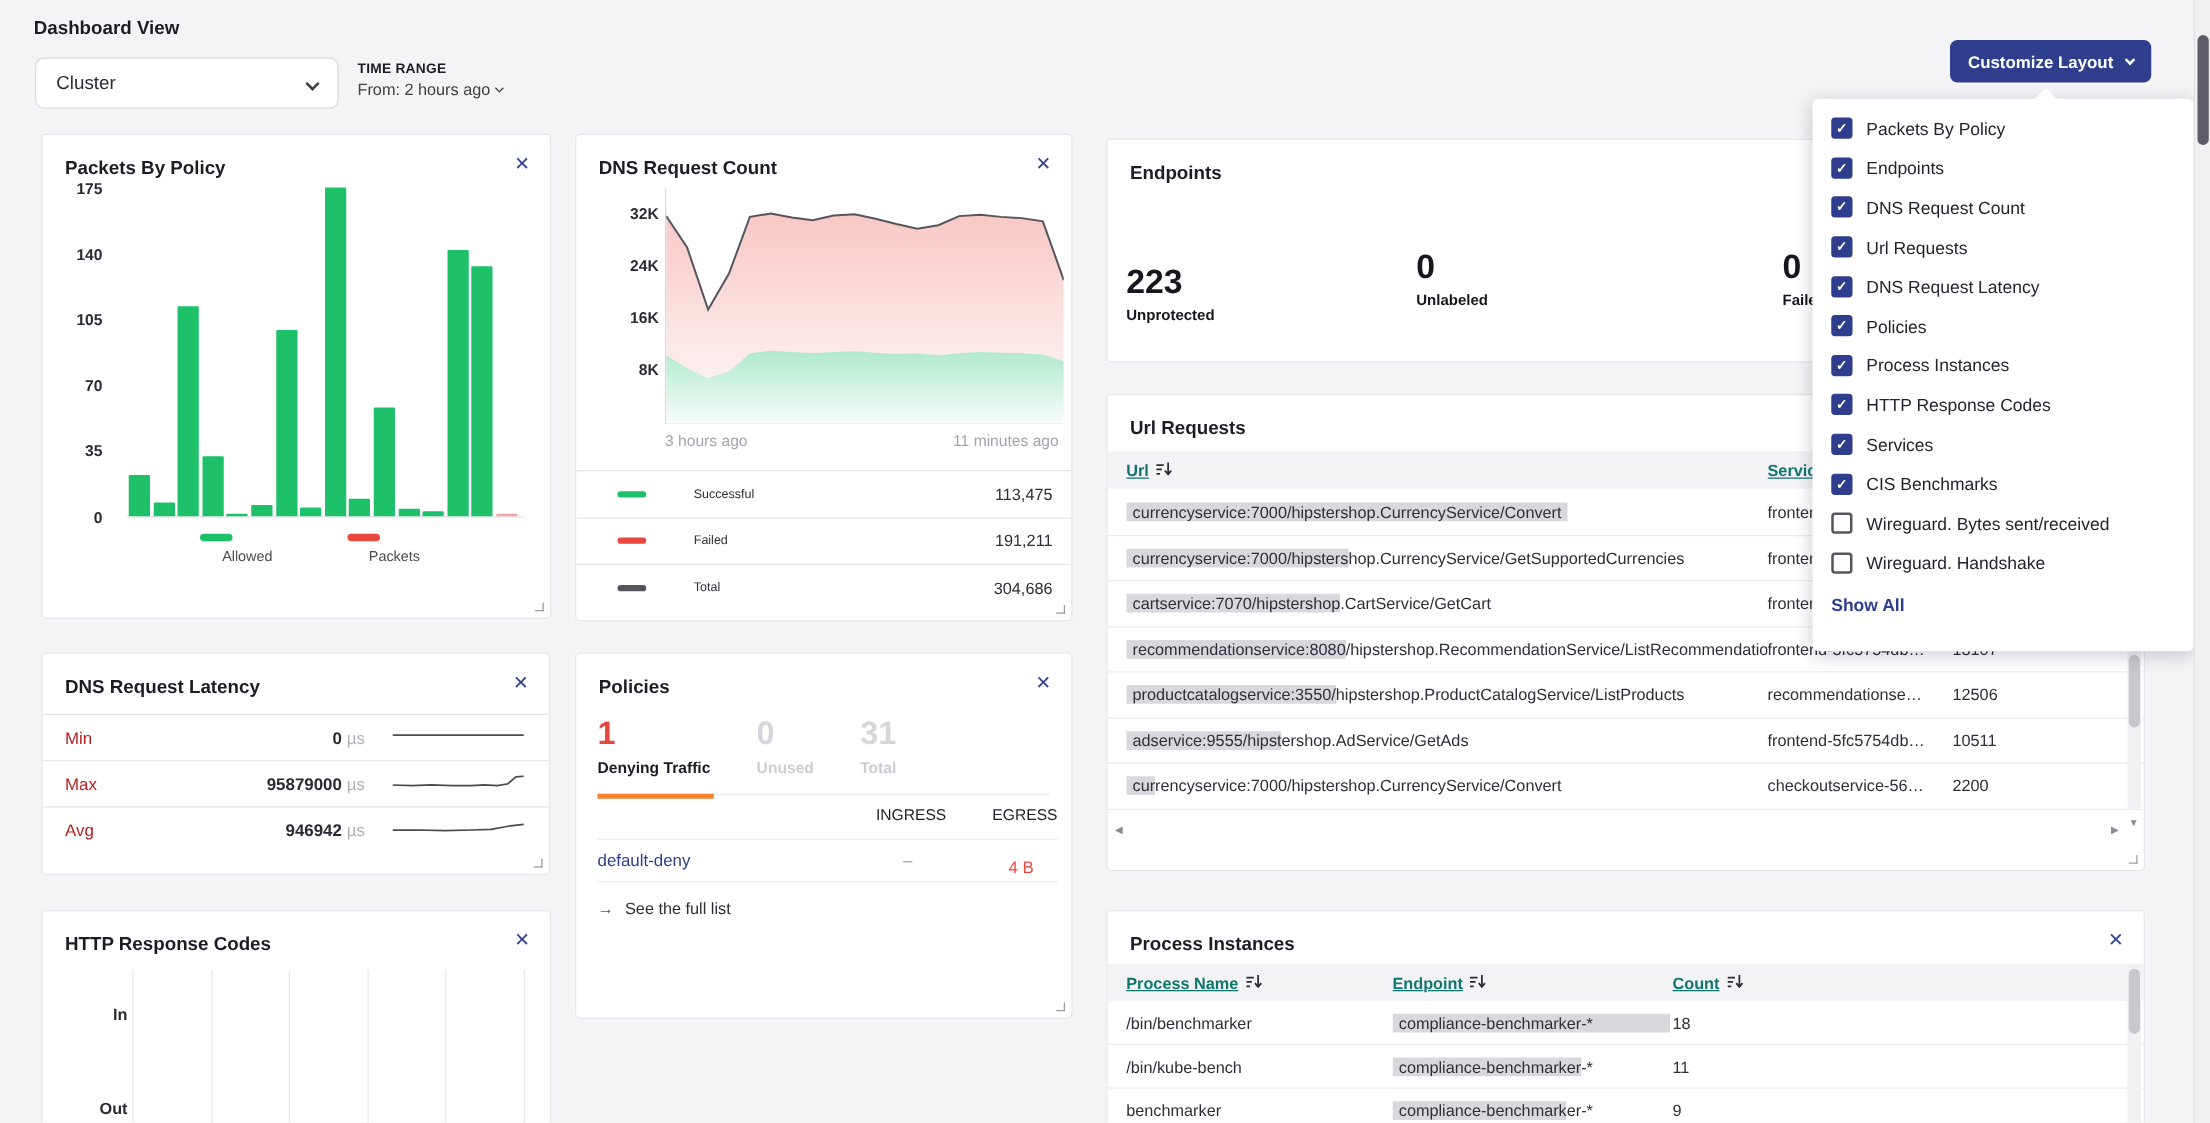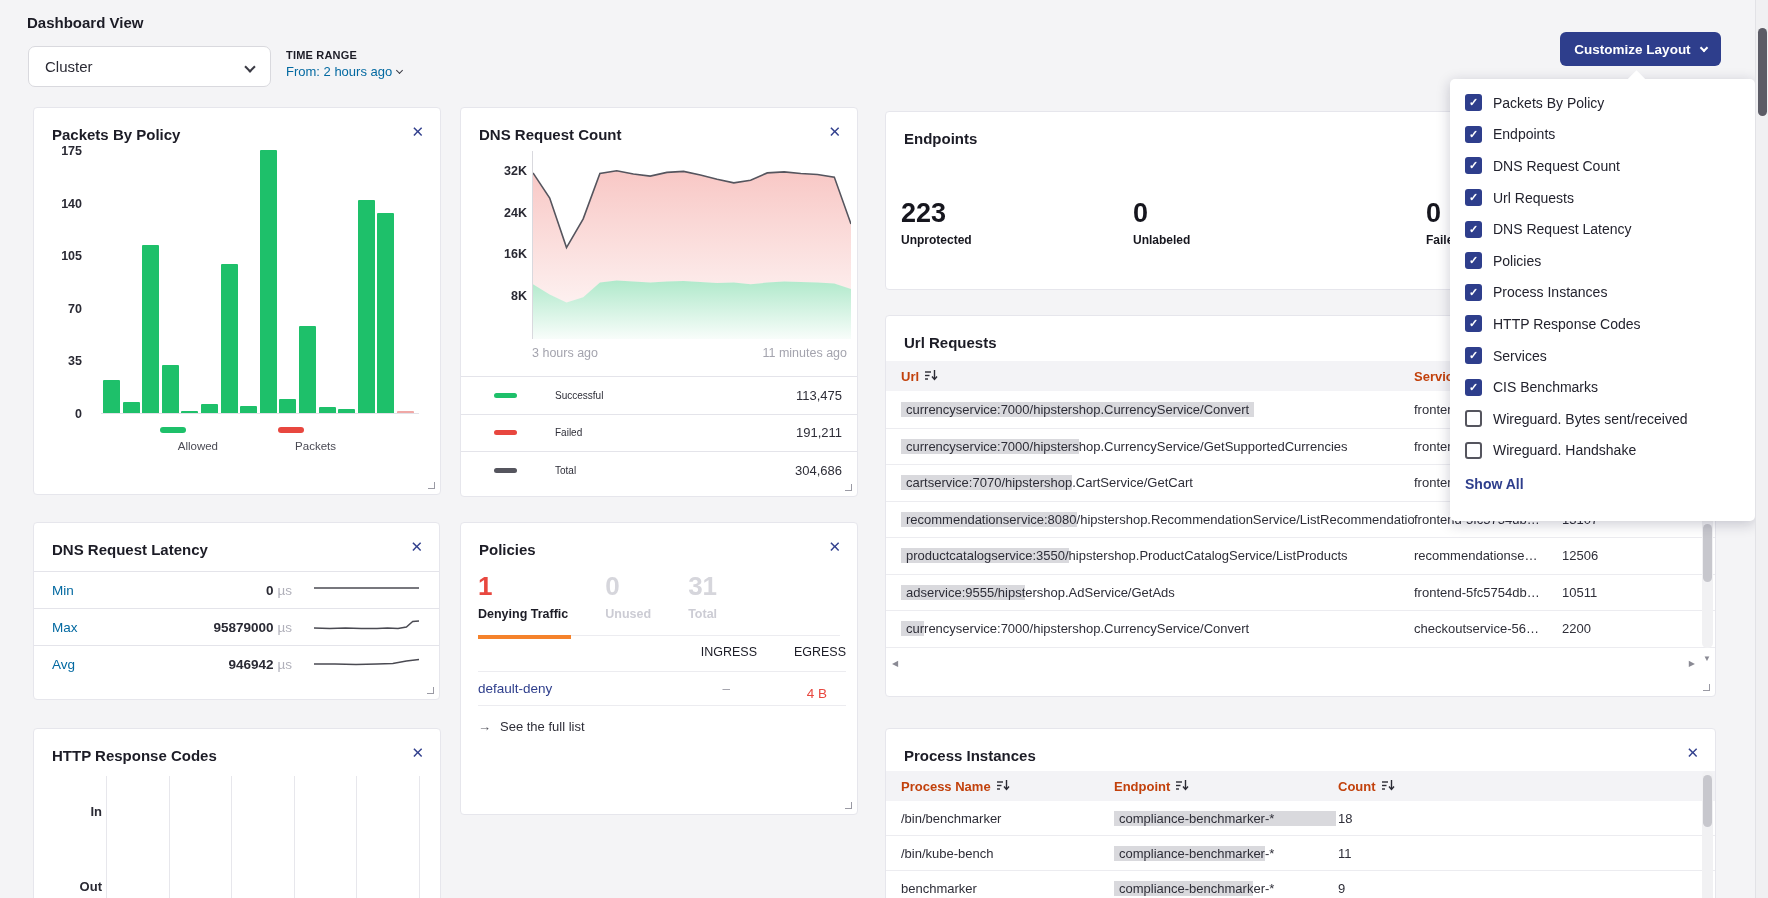--- a/index.html
+++ b/index.html
@@ -10,21 +10,21 @@
   
   .page-title { position:absolute; left:27px; top:14px; font-size:15px; font-weight:700; color:#1c1c26; }
   .view-select { position:absolute; left:28px; top:46px; width:243px; height:41px; background:#fff;
     border:1px solid #d9d9de; border-radius:7px; display:flex; align-items:center; padding:0 16px;
     font-size:15px; color:#2a2a34; cursor:pointer; }
   .view-select .chev { margin-left:auto; }
   .chev { width:8px; height:8px; border-right:2px solid #3a3a44; border-bottom:2px solid #3a3a44;
     transform:rotate(45deg); display:inline-block; }
   .time-range { position:absolute; left:286px; top:49px; }
   .time-range .tr-label { font-size:11px; font-weight:800; letter-spacing:.2px; color:#1c1c26; }
-  .time-range .tr-from { font-size:13px; color:#0369a1; margin-top:3px; cursor:pointer; display:flex; align-items:center; gap:5px;}
+  .time-range .tr-from { font-size:13px; color:#404040; margin-top:3px; cursor:pointer; display:flex; align-items:center; gap:5px;}
   .time-range .chev { width:5px; height:5px; border-width:1.5px; margin-top:-3px;}
 
   .customize-btn { position:absolute; left:1560px; top:32px; width:161px; height:34px; background:#2e3e8c;
     border:none; border-radius:6px; color:#fff; font-size:13.5px; font-weight:600;
     display:flex; align-items:center; justify-content:center; gap:10px; cursor:pointer; font-family:inherit;}
   .customize-btn .chev { border-color:#fff; width:6px; height:6px; margin-top:-3px;}
 
   
   .dropdown { position:absolute; left:1450px; top:79px; width:305px; height:442px; background:#fff;
     border-radius:5px; box-shadow:0 3px 14px rgba(25,25,55,.22); z-index:50; padding-top:8px; }
@@ -73,40 +73,40 @@
   .legend-label { font-size:10px; color:#2e2e38; margin-left:38px; }
   .legend-value { margin-left:auto; font-size:13px; color:#2e2e38; }
 
   
   .ep-stat { position:absolute; top:88px; }
   .ep-value { font-size:27px; font-weight:800; color:#16161e; line-height:1; }
   .ep-label { font-size:12px; font-weight:700; color:#16161e; margin-top:6px; }
 
   
   .tbl-header { position:absolute; left:0; right:0; height:30px; background:#f3f3f6; display:flex; align-items:center;
-    font-size:13px; font-weight:700; color:#c2410c; }
+    font-size:13px; font-weight:700; color:#0f766e;text-decoration:underline; }
   .sort-icon { margin-left:6px; display:inline-block; }
   .trow { position:absolute; left:0; right:0; border-bottom:1px solid #ececf0; display:flex; align-items:center; }
   .hl { background:#d9d9dd; padding:4px 5px; border-radius:2px; }
   .hl.partial { padding-right:0; }
   .hl.wide { padding-right:62px; }
 
   
   #card-url .tbl-header { top:45px; padding-left:15px; }
   .url-col-url { width:513px; overflow:hidden; white-space:nowrap; }
   .url-col-service { width:148px; overflow:hidden; white-space:nowrap; }
   .url-row { height:36.5px; font-size:13px; color:#2e2e38; padding-left:15px; }
   .vsb { position:absolute; width:11px; background:#f1f1f3; border-radius:5px; }
   .vsb .thumb { position:absolute; left:1px; width:9px; background:#c7c7cd; border-radius:5px; }
   .sb-arrow { position:absolute; font-size:8px; color:#8a8a94; }
 
   
   .lat-row { position:absolute; left:0; right:0; height:37px; border-top:1px solid #e4e4ea;
     display:flex; align-items:center; padding:0 18px; }
-  .lat-label { font-size:13.5px; color:#0369a1; width:120px; }
+  .lat-label { font-size:13.5px; color:#b91c1c; width:120px; }
   .lat-value { width:120px; text-align:right; font-size:13.5px; font-weight:600; color:#2a2a34; }
   .lat-unit { color:#b0b0ba; font-weight:400; margin-left:4px; }
   .lat-spark { margin-left:auto; }
 
   
   .pol-tabs { position:absolute; left:17px; top:50px; right:17px; display:flex; gap:37px; border-bottom:1px solid #ececf0; padding-bottom:14px;}
   .pol-tab { cursor:pointer; position:relative; }
   .pol-tab .pt-num { font-size:26px; font-weight:800; line-height:1; }
   .pol-tab .pt-label { font-size:12.5px; font-weight:700; margin-top:8px; }
   .pol-tab.active .pt-num { color:#e8473f; }
@@ -253,21 +253,21 @@
           <div class="legend-value">304,686</div>
         </div>
       </div>
     <div class="resize-handle"></div>
   </div>
 
   <div class="card" id="card-endpoints">
     <div class="card-title">Endpoints</div>
     <span class="close-x">✕</span>
     <div id="ep-stats">
-        <div class="ep-stat" style="left: 15px;">
+        <div class="ep-stat" style="left: 15px; margin-top: 12px;">
           <div class="ep-value">223</div>
           <div class="ep-label">Unprotected</div>
         </div>
         <div class="ep-stat" style="left: 247px;">
           <div class="ep-value">0</div>
           <div class="ep-label">Unlabeled</div>
         </div>
         <div class="ep-stat" style="left: 540px;">
           <div class="ep-value">0</div>
           <div class="ep-label">Failed</div>

